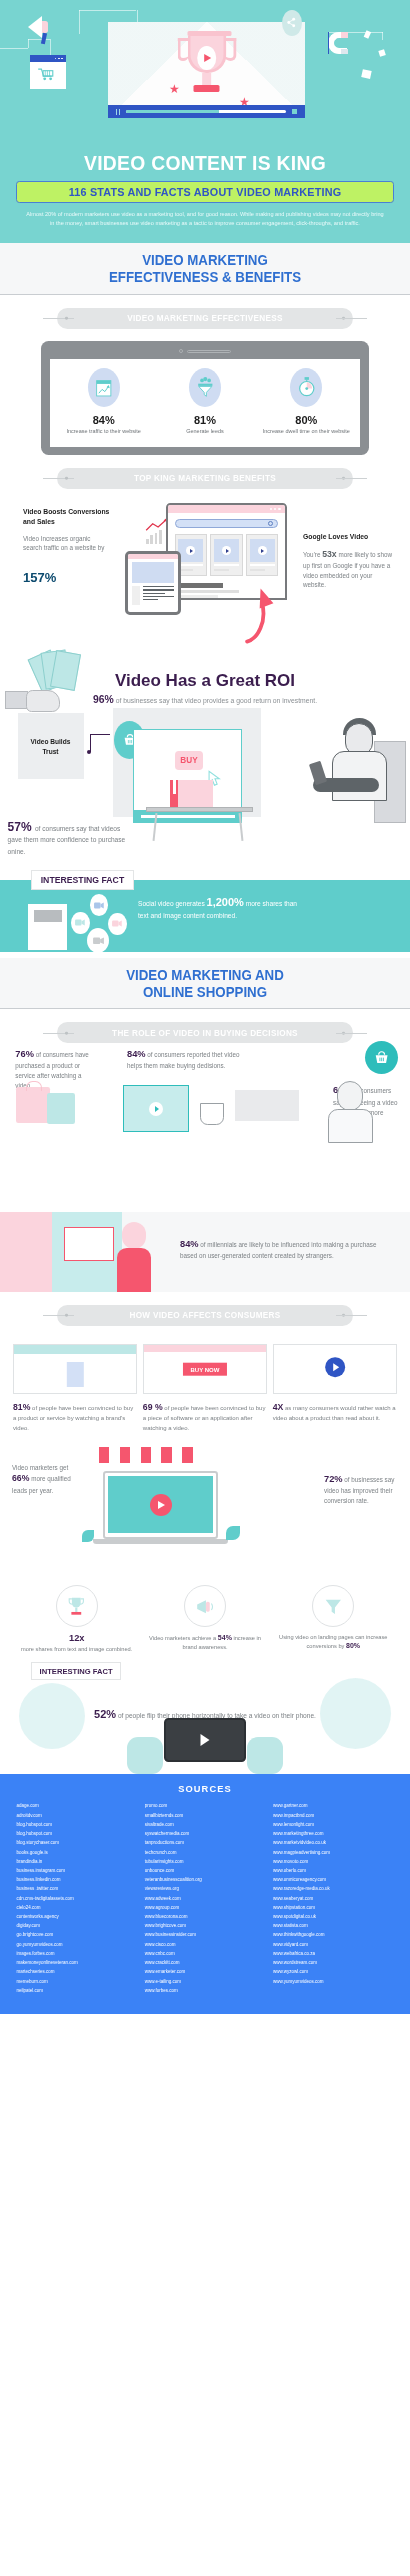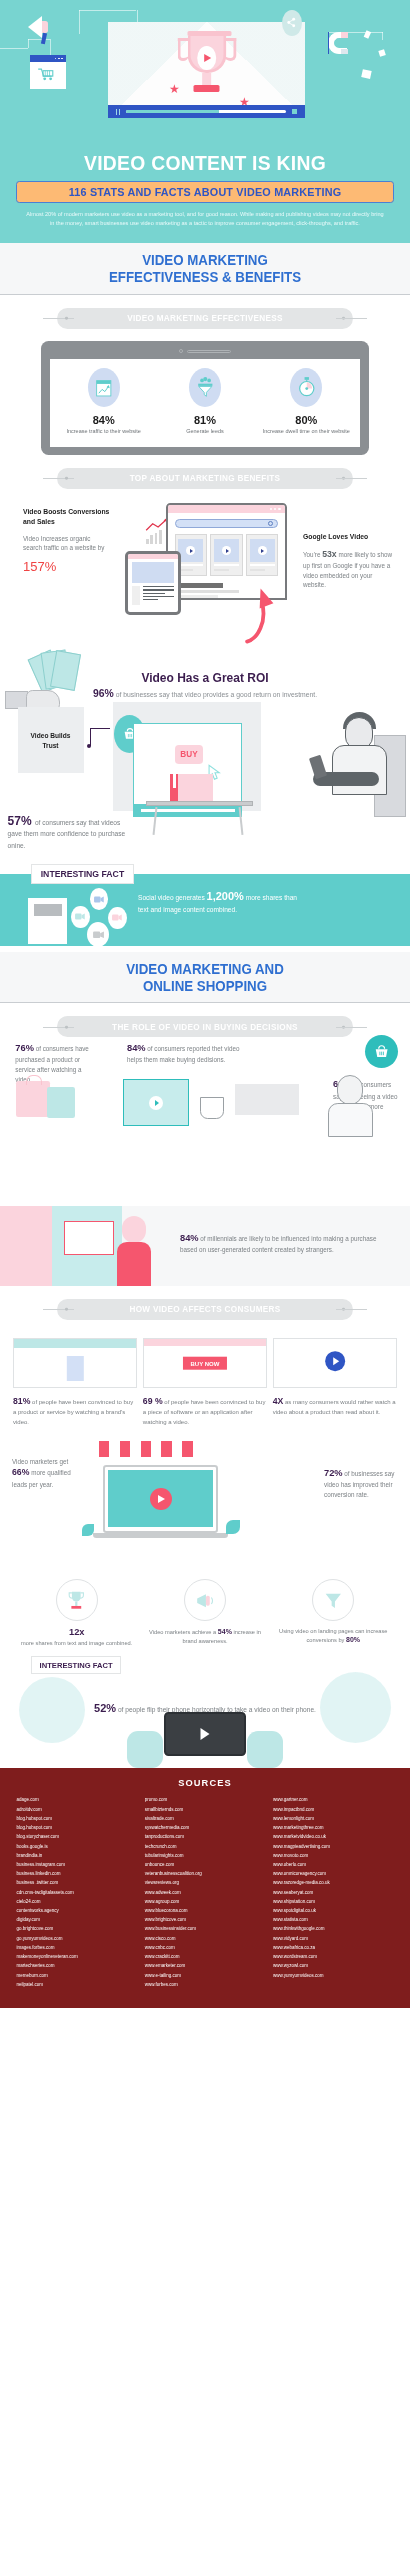--- a/index.html
+++ b/index.html
@@ -81,21 +81,21 @@
   .shard{ position:absolute; background:#fff; }
 
   
   .title-block { background:#78d4d0; padding: 3.3px 0 14px; text-align:center; }
   .main-title {
     font-family: "Liberation Sans Narrow","Liberation Sans",sans-serif;
     font-weight: 700; font-size: 21px; letter-spacing: 0.3px; color:#fff;
     transform: scaleX(.92); line-height:1.1;
   }
   .subtitle-pill {
-    margin: 6.6px auto 0; width: 92%; background:#fdba74; border:1.1px solid #4a7fd4;
+    margin: 6.6px auto 0; width: 92%; background:#bef264; border:1.1px solid #4a7fd4;
     border-radius: 3.3px; padding: 3.8px 3.3px;
   }
   .subtitle-pill span {
     font-family: "Liberation Sans Narrow","Liberation Sans",sans-serif;
     font-weight:700; font-size:11.5px; color:#2f55c4; letter-spacing:0.2px; transform:scaleX(.94); display:inline-block;
   }
   .intro-para {
     margin: 7.6px auto 0; width: 88%; color:#eafafa; font-size: 5.6px; line-height: 1.65;
     font-family:"Liberation Sans Narrow","Liberation Sans",sans-serif;
   }
@@ -145,21 +145,21 @@
   }
   .stat-num{ font-size: 11px; font-weight:700; color:#1c1c1c; font-family:"Liberation Sans Narrow","Liberation Sans",sans-serif;}
   .stat-lbl{ font-size: 5.5px; color:#6e7377; line-height:1.35; margin-top:1.6px;}
 
   
   .benefits{ position:relative; padding: 12px 0 5.5px; min-height: 180px;}
   .ben-left{ position:absolute; left:23px; top:18.6px; width:87px;}
   .ben-right{ position:absolute; right:13px; top:43px; width:94px;}
   .ben-h{ font-size:6.8px; font-weight:700; color:#1c1c1c; line-height:1.45;}
   .ben-p{ font-size:6.3px; color:#7c8185; line-height:1.5; margin-top:6.6px;}
-  .big-pct{ font-size:13px; font-weight:400; color:#ef4444; margin-top:7px;}
+  .big-pct{ font-size:13px; font-weight:700; color:#0c4a6e; margin-top:18px;}
   .ben-p b{ color:#5e6468; font-size:8.7px;}
 
   .device-stack{ position:absolute; left:125px; top:14px; width:164px; height:126px;}
   .laptop{ position:absolute; left:41px; top:0; width:121px; height:97px; background:#fff; border:2.7px solid #77797c; border-radius:4.4px 4.4px 0 0; overflow:hidden;}
   .laptop .top{ height:8.7px; background:#fbd4dd; display:flex;align-items:center;justify-content:flex-end;gap:2.2px;padding-right:4.4px;}
   .laptop .top i{width:2.2px;height:2.2px;border-radius:50%;background:#fff;}
   .search-bar{ margin:5.5px 6.6px 0; height:9.3px; background:#d3e0f6;border:0.5px solid #8fa8d8;border-radius:4.9px; position:relative;}
   .search-bar .mag{ position:absolute; right:4.4px; top:1.6px; width:4.9px;height:4.9px;border:0.8px solid #5d7fc0;border-radius:50%;}
   .cards3{ display:flex; gap:3.8px; margin:5.5px 6.6px 0;}
   .cards3 .c{ flex:1; background:#efefef; border:0.5px solid #d8d8d8; padding:4.4px 2.7px;}
@@ -179,21 +179,21 @@
   .tabletdev .txt .box{width:8.7px;height:18.6px;background:#efefef;}
   .tabletdev .txt .lines{flex:1;}
   .tabletdev .txt .lines i{display:block;height:1.1px;background:#5e6468;margin-bottom:2.2px;}
   .chart-ico{ position:absolute; left:21px; top:18.6px;}
   .chart-ico .bars{ display:flex; align-items:flex-end; gap:1.6px; height:13px;}
   .chart-ico .bars i{ width:2.7px; background:#d6d6d6;}
   .red-arrow{ position:absolute; left:115px; top:97px; color:#f5566e; font-size:21px; transform:rotate(-38deg);}
 
   
   .roi{ position:relative; padding-top:2.2px; }
-  .roi-title{ text-align:center; font-size:12px; font-weight:700; color:#3b1d4e;
+  .roi-title{ text-align:center; font-size:17px; font-weight:700; color:#3b1d4e;
     font-family:"Liberation Sans Narrow","Liberation Sans",sans-serif;}
   .roi-line{ text-align:center; margin-top:3.3px; font-size:6.8px; color:#8a8f93;
     font-family:"Liberation Sans Narrow","Liberation Sans",sans-serif;}
   .roi-line b{ font-size:10.4px; color:#3b1d4e;}
   .money-hand{ position:absolute; left:3.3px; top:0; width:82px; height:44px;}
   .bill{ position:absolute; background:#bde7e6; border:0.5px solid #8ccfcd; width:25px;height:37px;}
   .cuff{ position:absolute; left:2.2px; top:22px; width:23px;height:18.6px;background:#d8dade;border:1.1px solid #b6b9bd;}
   .hand{ position:absolute; left:23px; top:21px; width:34px;height:22px;background:#e9eaec;border:1.1px solid #b6b9bd;border-radius:6.6px 12px 7.6px 5.5px;}
 
   .trust-area{ position:relative; margin-top:7.6px; height: 164px; }
@@ -316,21 +316,21 @@
     font-weight:700; font-size:7.6px; color:#3b1d4e; font-family:"Liberation Sans Narrow","Liberation Sans",sans-serif; z-index:3;}
   .pf-text{ position:absolute; left:50%; transform:translateX(-50%); top:47px; width:229px; text-align:center; font-size:6.6px; color:#7c8185; line-height:1.6;}
   .pf-text b{ font-size:11px; color:#3b1d4e;}
   .pf-hands{ position:absolute; left:50%; transform:translateX(-50%); top:59px; width:164px; height:56px;}
   .pf-phone{ position:absolute; left:50%; transform:translateX(-50%); top:0; width:82px;height:44px;background:#3b3f43;border-radius:4.4px; border:2.2px solid #2c3034;}
   .pf-phone i{ position:absolute; left:50%;top:50%;transform:translate(-50%,-50%); width:0;height:0;border-left:9.8px solid #fff;border-top:6.6px solid transparent;border-bottom:6.6px solid transparent;}
   .pf-hand{ position:absolute; top:18.6px; width:36px;height:37px;background:#bde7e6;border-radius:11px;}
   .pf-blob{ position:absolute; background:#bde7e6; border-radius:50%;}
 
   
-  .sources{ background:#7f1d1d; padding: 9.8px 0 18.6px; }
+  .sources{ background:#3b82f6; padding: 9.8px 0 18.6px; }
   .sources h3{ text-align:center; color:#fff; font-size:9.3px; font-weight:700; letter-spacing:1.1px; margin-bottom:7.6px;
     font-family:"Liberation Sans Narrow","Liberation Sans",sans-serif;}
   .src-cols{ display:flex; padding: 0 16.4px; gap: 7.6px;}
   .src-cols ul{ flex:1; list-style:none;}
   .src-cols li{ color:#fff; font-size:4.5px; line-height:2.05; }
 </style>
 </head>
 <body>
 
 <div class="page">
@@ -489,21 +489,21 @@
           <div class="stat-lbl">Increase dwell time on their website</div>
         </div>
 
       </div>
     </div>
   </div>
 
   <div class="pill-head">
     <span class="pill-dot l"></span>
     <span class="pill-dot r"></span>
-    <span>TOP ABOUT MARKETING BENEFITS</span>
+    <span>TOP KING MARKETING BENEFITS</span>
   </div>
 
   <div class="benefits">
     <div class="ben-left">
       <div class="ben-h">Video Boosts Conversions and Sales</div>
       <div class="ben-p">Video Increases organic search traffic on a website by</div>
       <div class="big-pct">157%</div>
     </div>
 
     <div class="device-stack">

